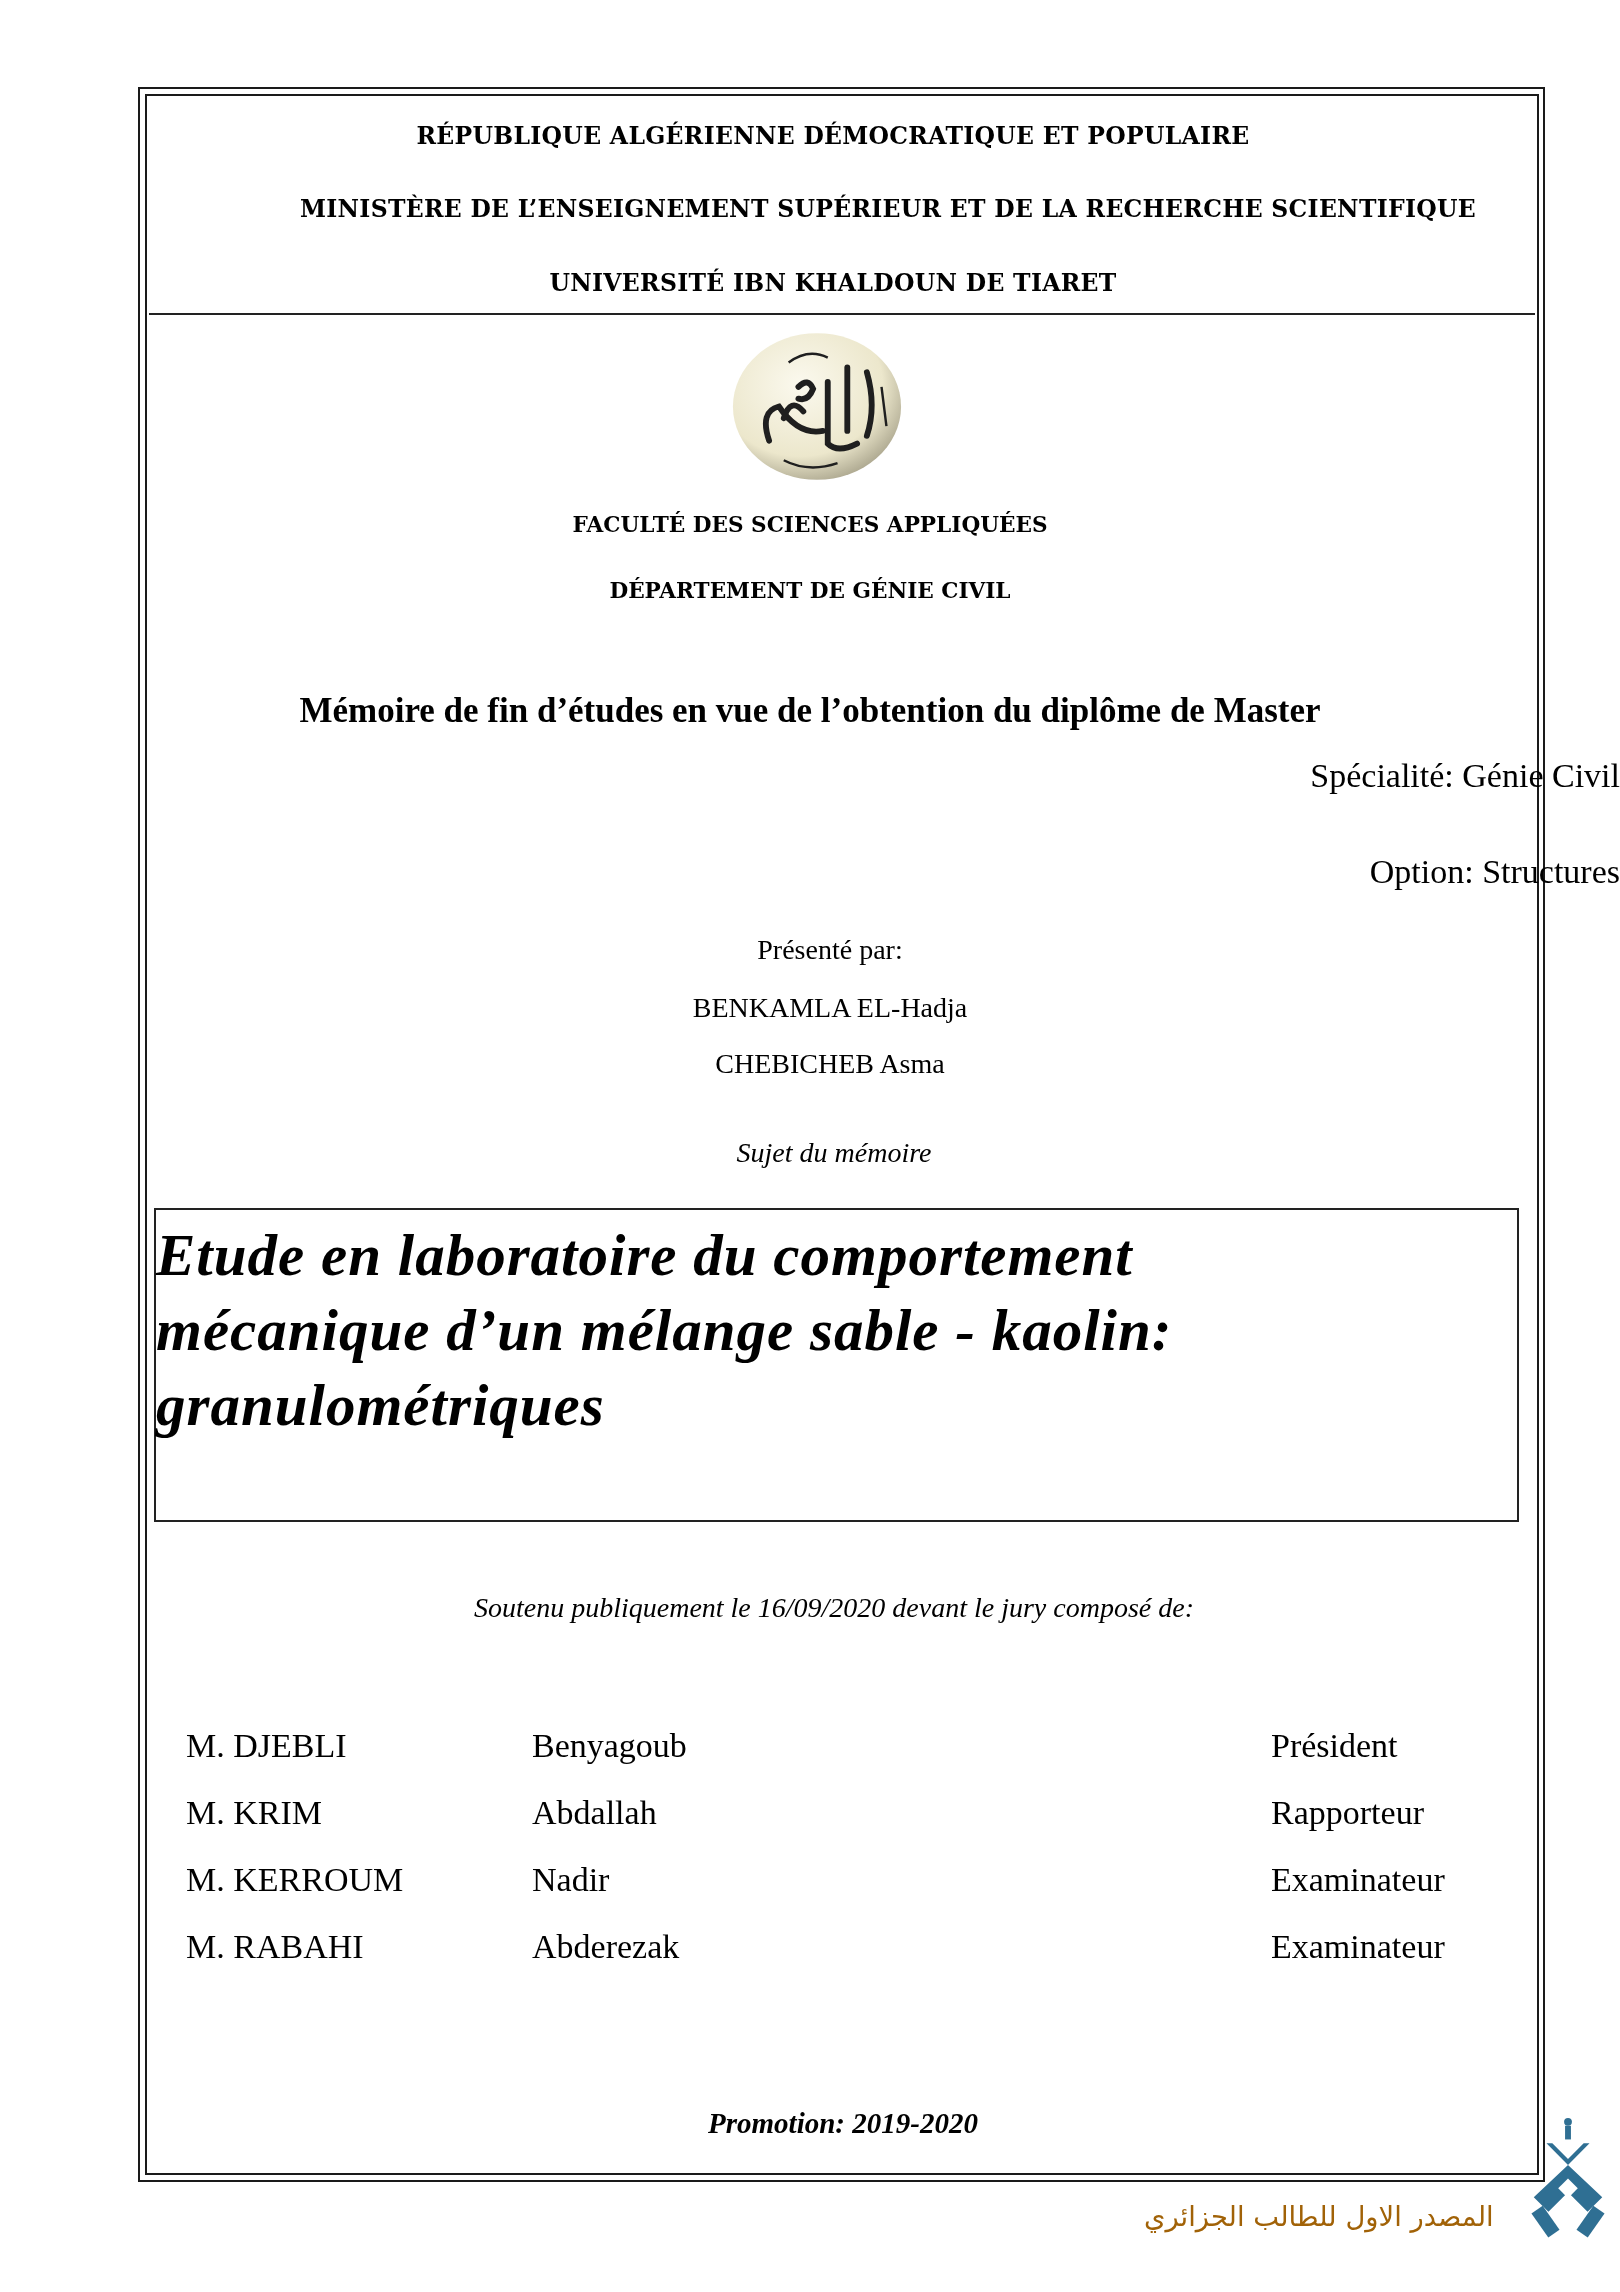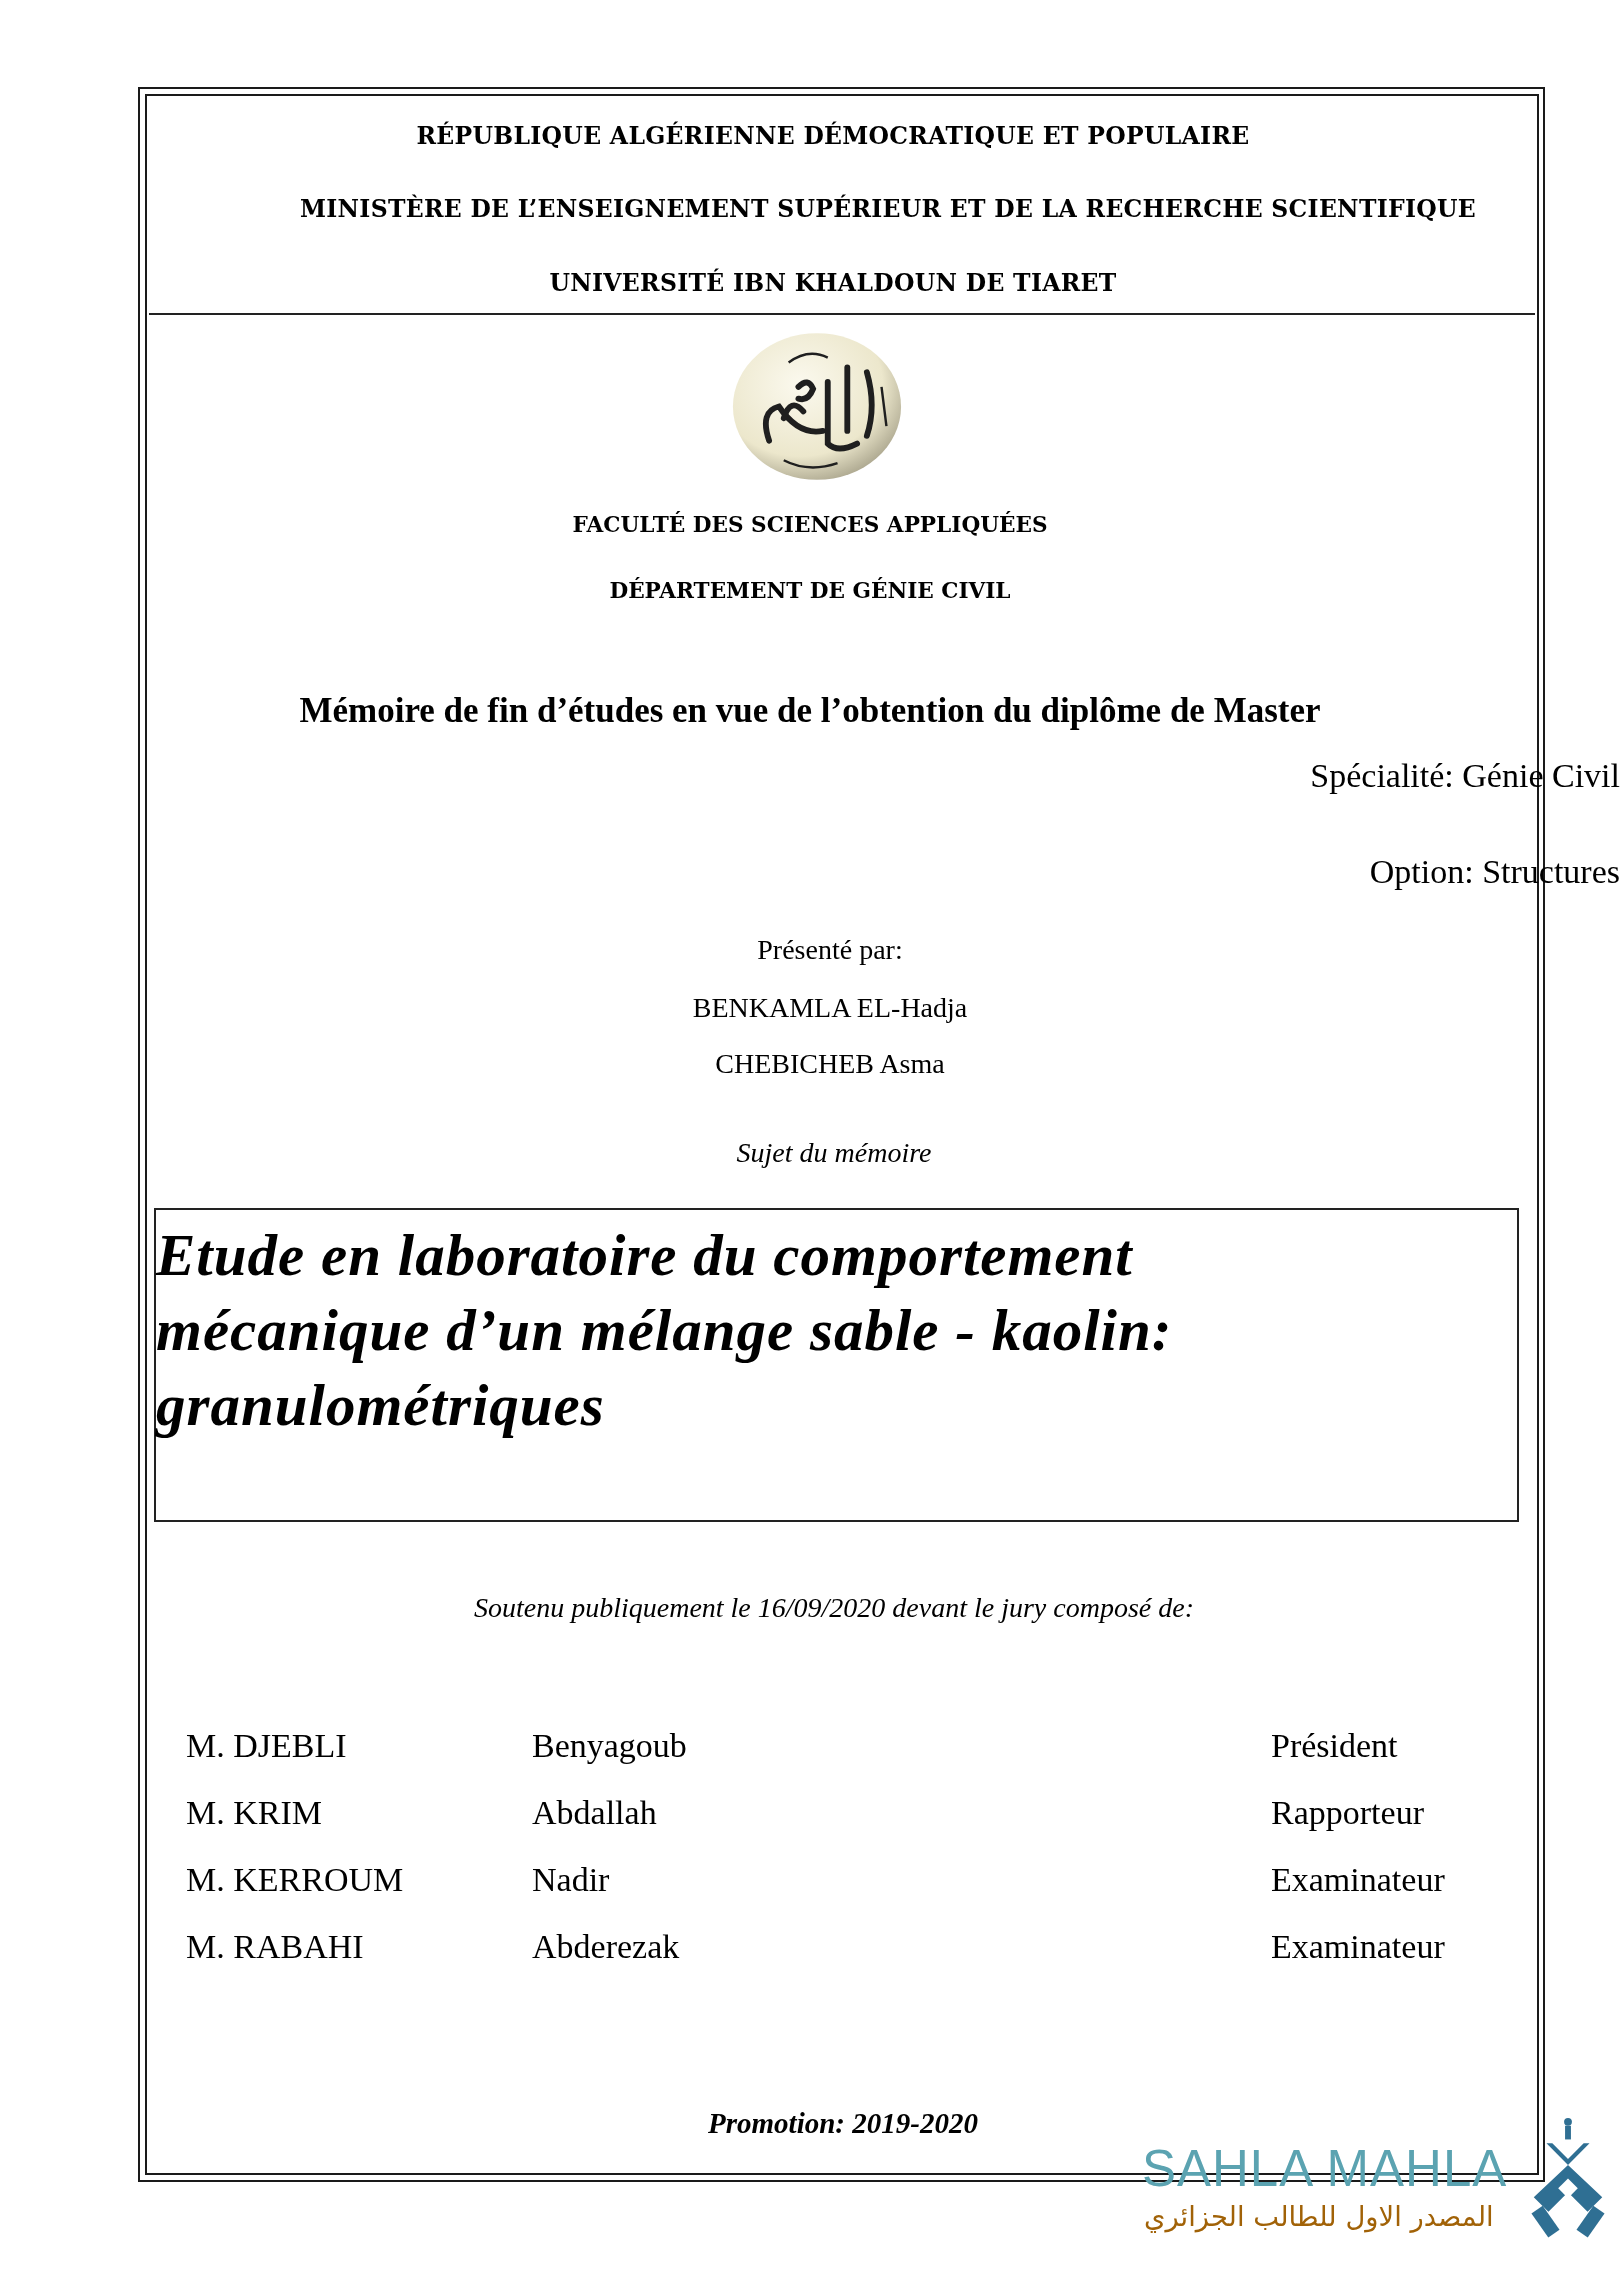--- a/index.html
+++ b/index.html
@@ -124,21 +124,20 @@
   <div class="jury-row">
     <span class="c1">M. RABAHI</span>
     <span class="c2">Abderezak</span>
     <span class="c3">Examinateur</span>
   </div>
 </div>
 
 <div class="abs promo" style="top:2107px; width:1686px;">Promotion: 2019-2020</div>
 
 <div class="watermark">
-  <div class="wm-text">SAHLA MAHLA</div>
   <div class="wm-arabic">المصدر الاول للطالب الجزائري</div>
   <svg class="wm-icon" viewBox="0 0 100 140">
     <g fill="#2f6f93">
       <circle cx="50" cy="8" r="4"></circle>
       <rect x="47" y="12" width="6" height="14"></rect>
       <polygon points="28,30 50,52 72,30 66,30 50,46 34,30"></polygon>
       <polygon points="50,52 85,85 70,100 50,80 30,100 15,85"></polygon>
       <polygon points="50,66 60,76 50,86 40,76" fill="#ffffff"></polygon>
       <rect x="20" y="95" width="14" height="30" transform="rotate(-35 27 110)"></rect>
       <rect x="66" y="95" width="14" height="30" transform="rotate(35 73 110)"></rect>

